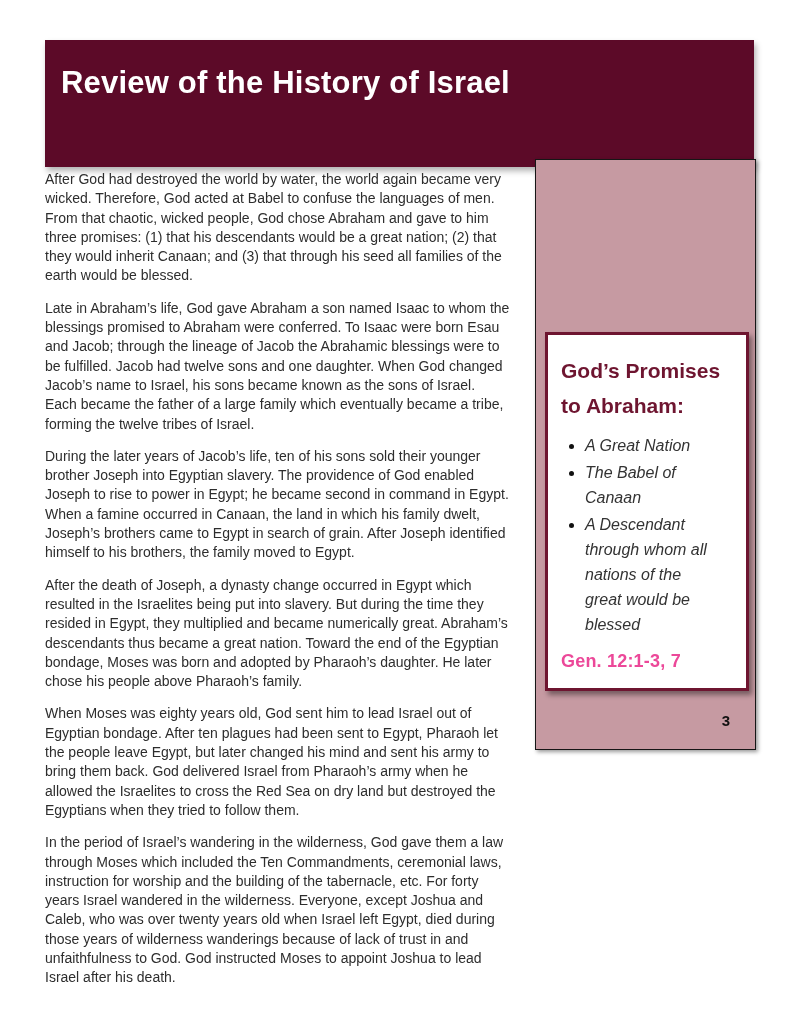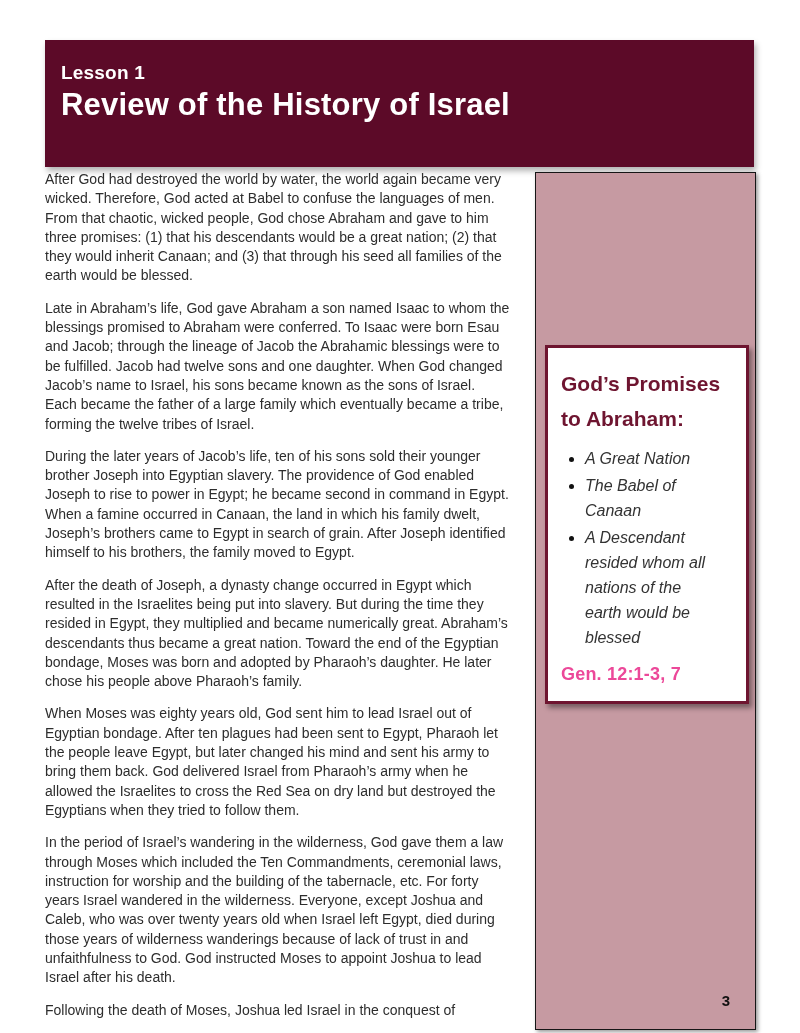--- a/index.html
+++ b/index.html
@@ -54,23 +54,23 @@
   .body-column p {
     margin: 0 15px 13px 0;
     font-size: 14px;
     line-height: 19.3px;
   }
 
   
   .sidebar-panel {
     position: absolute;
     left: 535px;
-    top: 172px;
+    top: 159px;
     width: 221px;
-    height: 858px;
+    height: 591px;
     background: #c69aa2;
     border: 1px solid #161616;
     box-sizing: border-box;
     box-shadow: 2px 2px 4px rgba(0,0,0,0.40);
   }
 
   
   .callout-box {
     position: absolute;
     left: 9px;
@@ -121,42 +121,40 @@
     font-weight: bold;
     color: #111111;
   }
 </style>
 </head>
 <body>
 
 <div class="page">
 
   <div class="header-block">
-    <div class="lesson-label">Lesson 1</div>
     <div class="header-title">Review of the History of Israel</div>
   </div>
 
   <div class="body-column">
     <p>After God had destroyed the world by water, the world again became very wicked. Therefore, God acted at Babel to confuse the languages of men. From that chaotic, wicked people, God chose Abraham and gave to him three promises: (1) that his descendants would be a great nation; (2) that they would inherit Canaan; and (3) that through his seed all families of the earth would be blessed.</p>
     <p>Late in Abraham’s life, God gave Abraham a son named Isaac to whom the blessings promised to Abraham were conferred. To Isaac were born Esau and Jacob; through the lineage of Jacob the Abrahamic blessings were to be fulfilled. Jacob had twelve sons and one daughter. When God changed Jacob’s name to Israel, his sons became known as the sons of Israel. Each became the father of a large family which eventually became a tribe, forming the twelve tribes of Israel.</p>
     <p>During the later years of Jacob’s life, ten of his sons sold their younger brother Joseph into Egyptian slavery. The providence of God enabled Joseph to rise to power in Egypt; he became second in command in Egypt. When a famine occurred in Canaan, the land in which his family dwelt, Joseph’s brothers came to Egypt in search of grain. After Joseph identified himself to his brothers, the family moved to Egypt.</p>
     <p>After the death of Joseph, a dynasty change occurred in Egypt which resulted in the Israelites being put into slavery. But during the time they resided in Egypt, they multiplied and became numerically great. Abraham’s descendants thus became a great nation. Toward the end of the Egyptian bondage, Moses was born and adopted by Pharaoh’s daughter. He later chose his people above Pharaoh’s family.</p>
     <p>When Moses was eighty years old, God sent him to lead Israel out of Egyptian bondage. After ten plagues had been sent to Egypt, Pharaoh let the people leave Egypt, but later changed his mind and sent his army to bring them back. God delivered Israel from Pharaoh’s army when he allowed the Israelites to cross the Red Sea on dry land but destroyed the Egyptians when they tried to follow them.</p>
     <p>In the period of Israel’s wandering in the wilderness, God gave them a law through Moses which included the Ten Commandments, ceremonial laws, instruction for worship and the building of the tabernacle, etc. For forty years Israel wandered in the wilderness. Everyone, except Joshua and Caleb, who was over twenty years old when Israel left Egypt, died during those years of wilderness wanderings because of lack of trust in and unfaithfulness to God. God instructed Moses to appoint Joshua to lead Israel after his death.</p>
-    <p>Following the death of Moses, Joshua led Israel in the conquest of</p>
   </div>
 
   <div class="sidebar-panel">
 
     <div class="callout-box">
       <div class="callout-title">God’s Promises to Abraham:</div>
       <ul class="promise-list">
         <li>A Great Nation</li>
         <li>The Babel of Canaan</li>
-        <li>A Descendant resided whom all nations of the earth would be blessed</li>
+        <li>A Descendant through whom all nations of the great would be blessed</li>
       </ul>
       <div class="scripture-reference">Gen. 12:1-3, 7</div>
     </div>
 
     <div class="page-number">3</div>
   </div>
 
 </div>
 
 </body></html>

